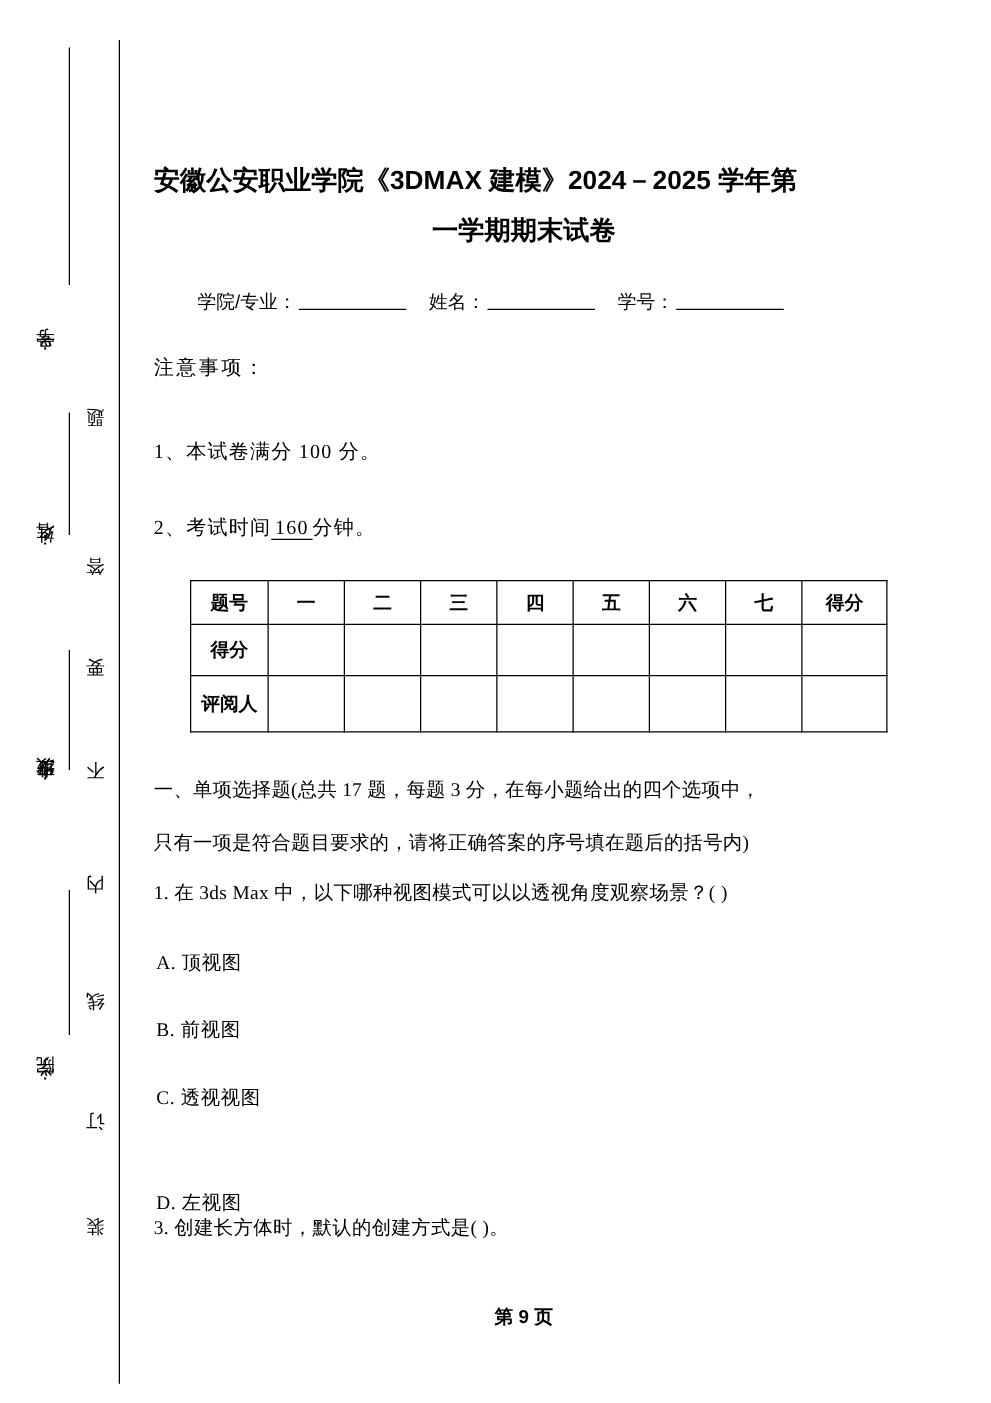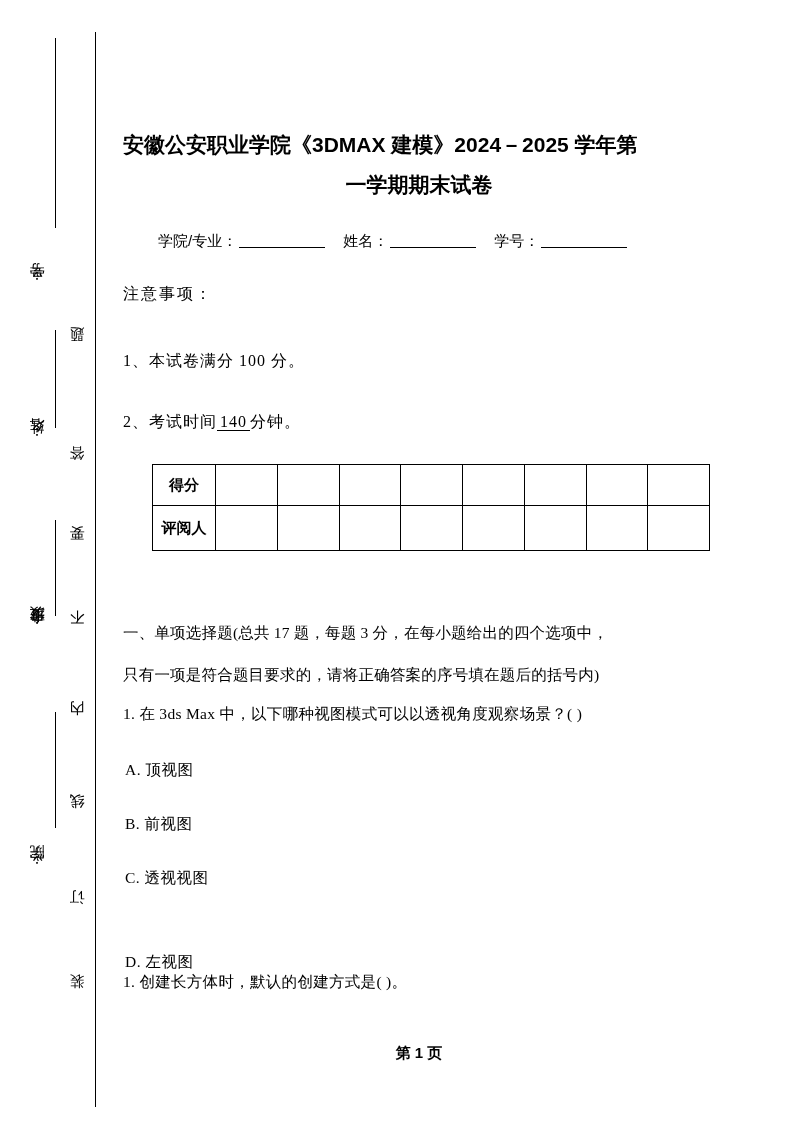--- a/index.html
+++ b/index.html
@@ -231,25 +231,36 @@
       <span class="t2">一学期期末试卷</span>
     </div>
 
     <div class="info-line">
       <span>学院/专业：</span><span class="blank"></span><span class="gap"></span><span>姓名：</span><span class="blank"></span><span class="gap"></span><span>学号：</span><span class="blank"></span>
     </div>
 
     <div class="notice-head">注意事项：</div>
     <div class="notice-1">1、本试卷满分 100 分。</div>
     <div class="notice-2">
-      <span>2、考试时间</span><span class="ul-val">140</span><span>分钟。</span>
+      <span>2、考试时间</span><span class="ul-val">160</span><span>分钟。</span>
     </div>
 
     <table id="score-table">
       <tbody>
+        <tr class="hdr-row">
+          <td class="lead">题号</td>
+          <td class="num">一</td>
+          <td class="num">二</td>
+          <td class="num">三</td>
+          <td class="num">四</td>
+          <td class="num">五</td>
+          <td class="num">六</td>
+          <td class="num">七</td>
+          <td class="tail">得分</td>
+        </tr>
         <tr class="r2">
           <td class="lead">得分</td>
           <td></td>
           <td></td>
           <td></td>
           <td></td>
           <td></td>
           <td></td>
           <td></td>
           <td></td>
@@ -271,17 +282,17 @@
     <div class="sec-head">
       <div>一、单项选择题(总共 17 题，每题 3 分，在每小题给出的四个选项中，</div>
       <div>只有一项是符合题目要求的，请将正确答案的序号填在题后的括号内)</div>
     </div>
 
     <div class="q" id="q1">1. 在 3ds Max 中，以下哪种视图模式可以以透视角度观察场景？( )</div>
     <div class="opt" id="optA">A. 顶视图</div>
     <div class="opt" id="optB">B. 前视图</div>
     <div class="opt" id="optC">C. 透视视图</div>
     <div class="opt" id="optD">D. 左视图</div>
-    <div class="q" id="q2">1. 创建长方体时，默认的创建方式是( )。</div>
-
-    <div class="footer">第 1 页</div>
+    <div class="q" id="q2">3. 创建长方体时，默认的创建方式是( )。</div>
+
+    <div class="footer">第 9 页</div>
   </div>
 </div>
 
 </body></html>

